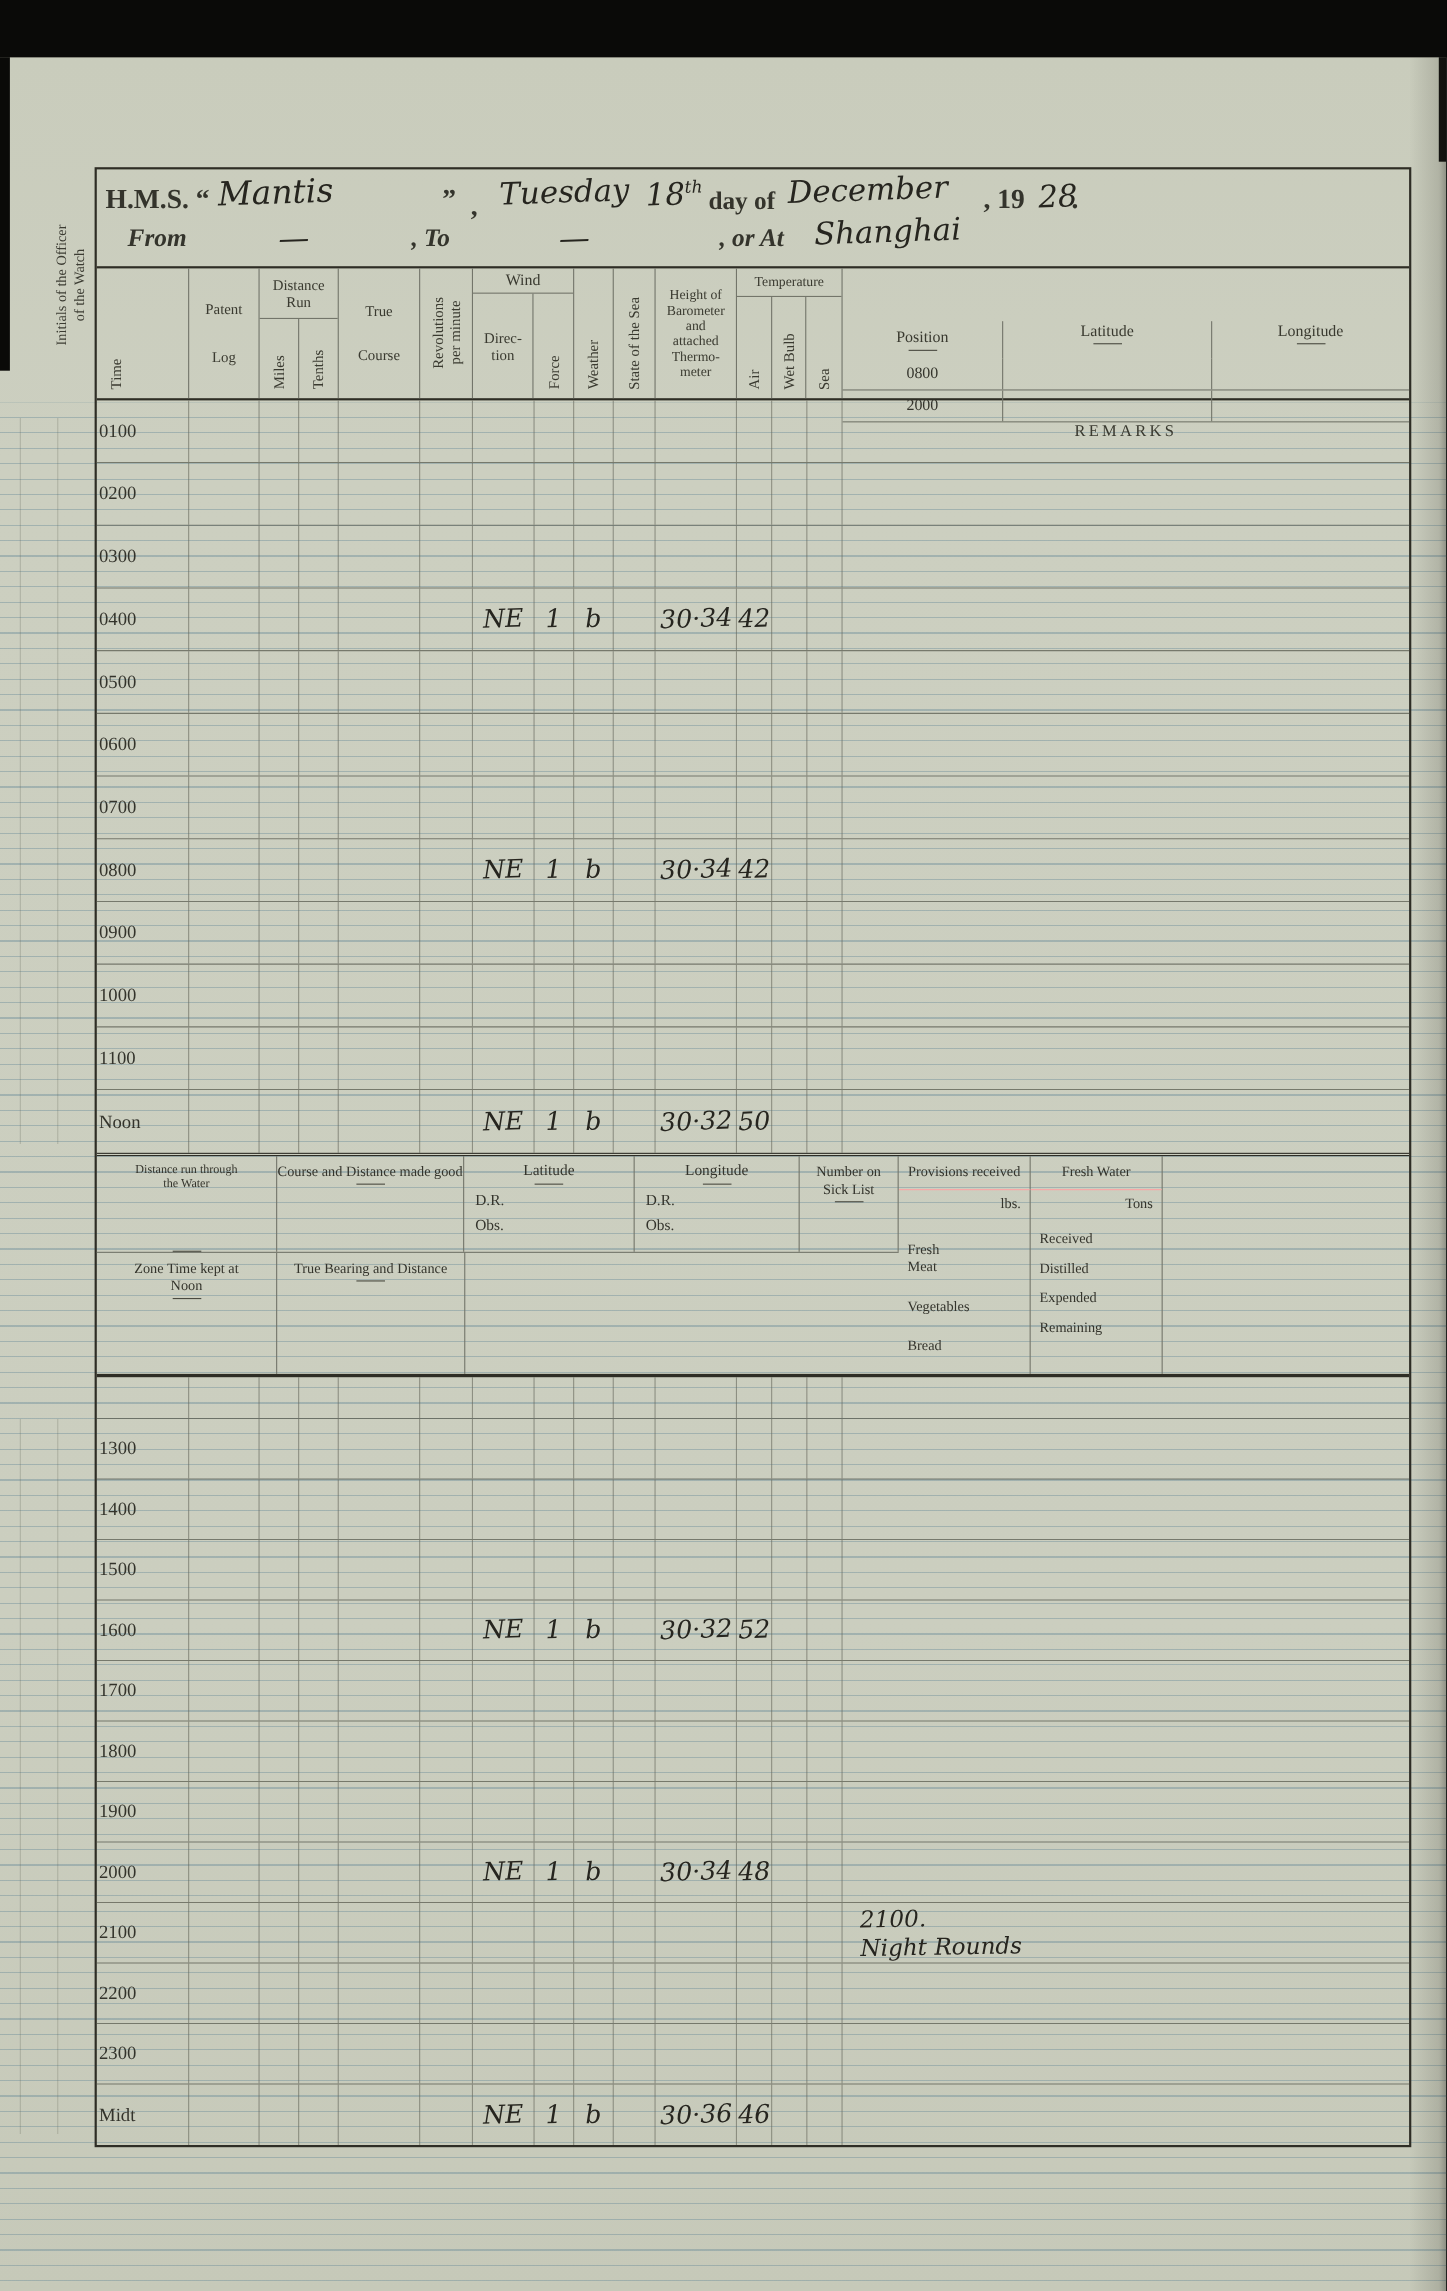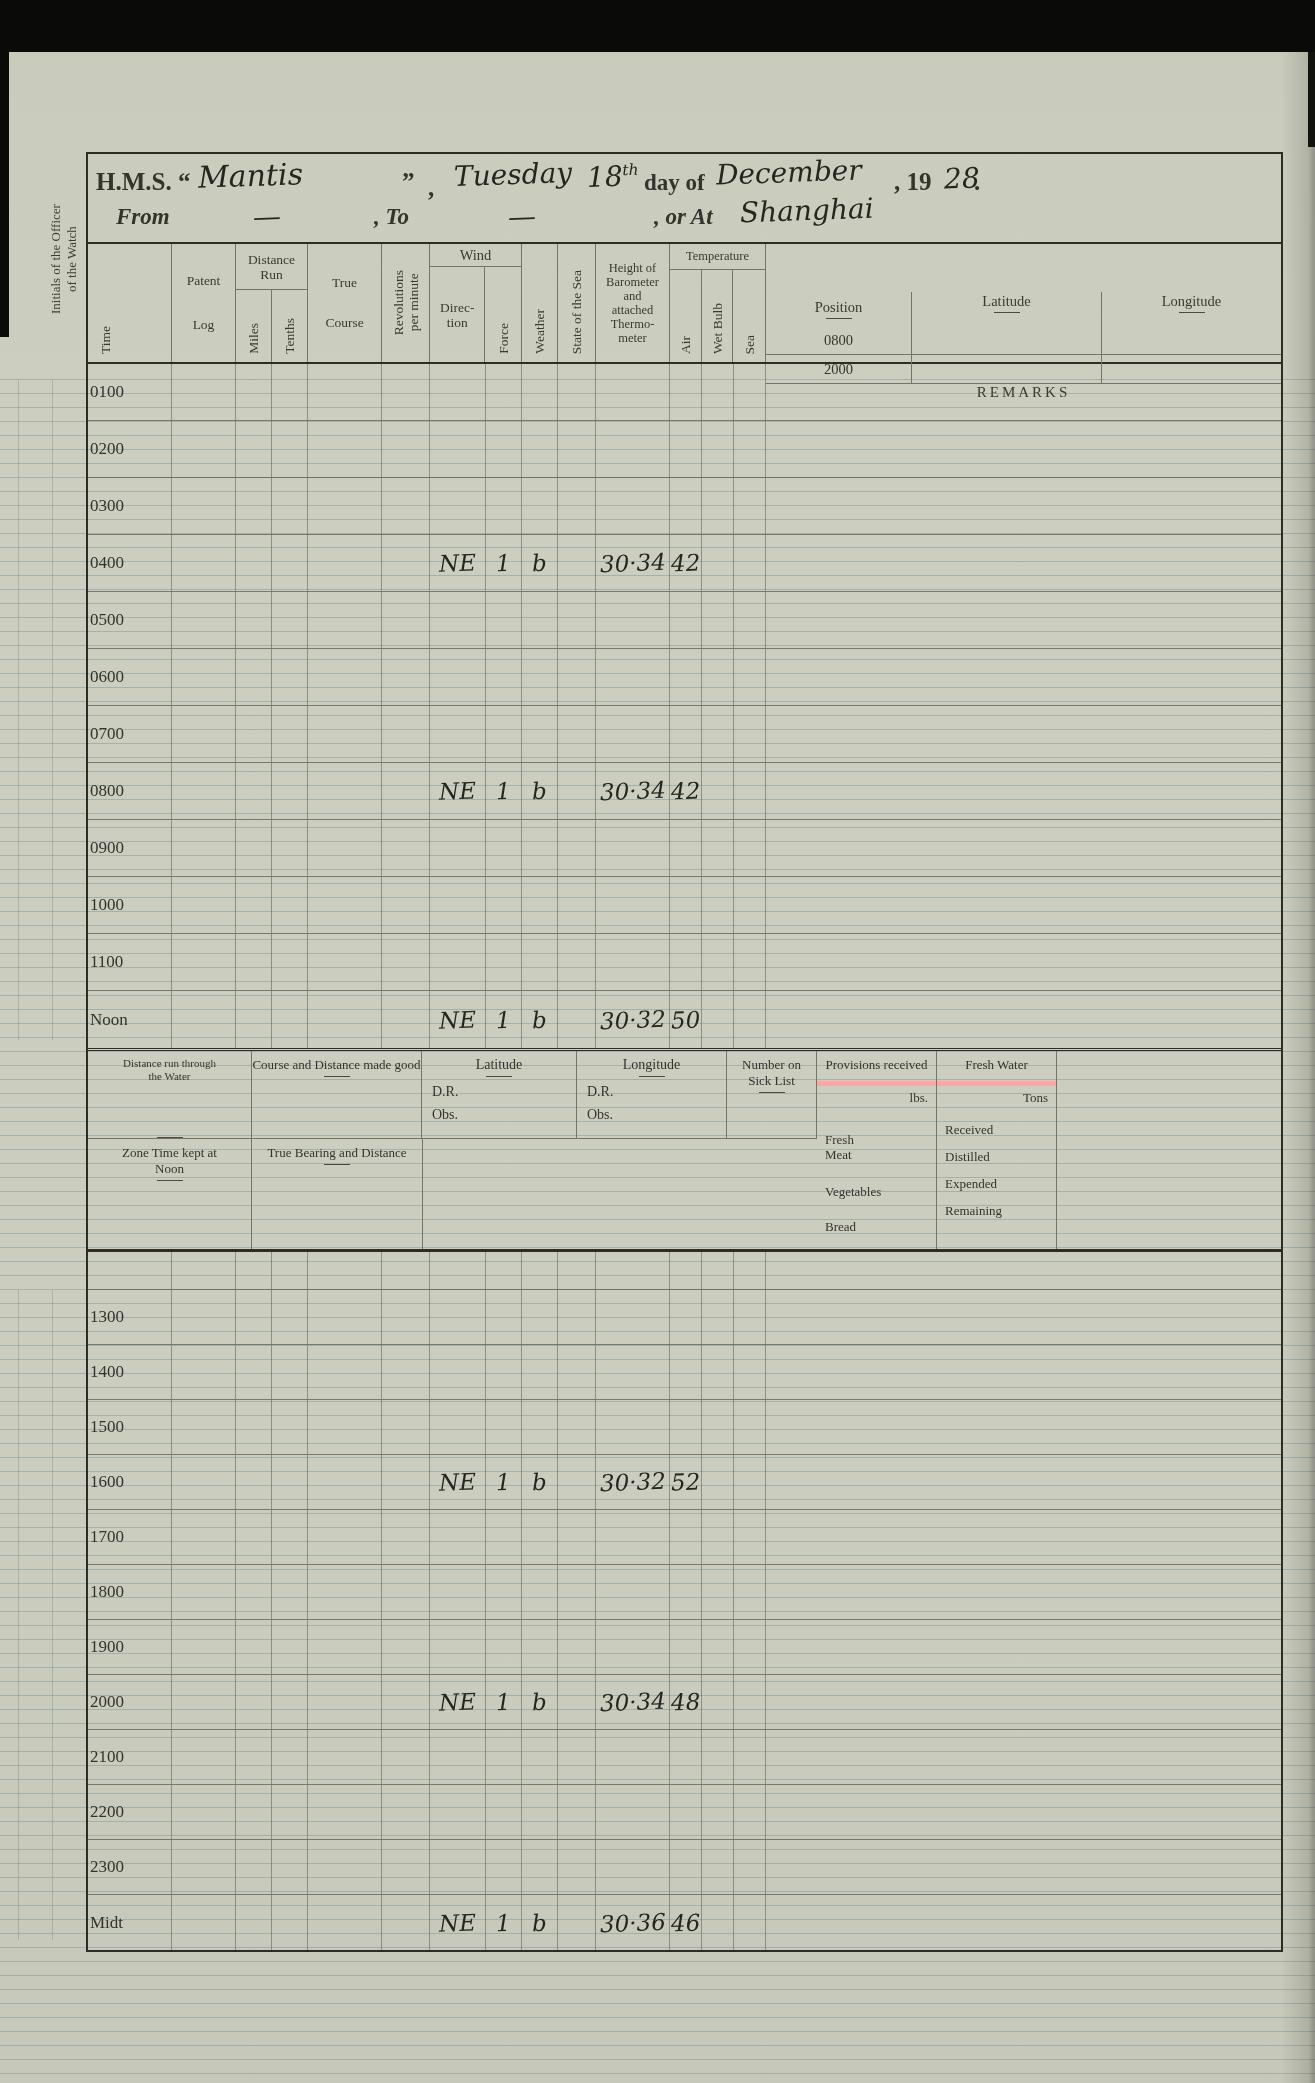--- a/index.html
+++ b/index.html
@@ -89,21 +89,21 @@
   #sum-band1{height:88px;border-bottom:1px solid #73756a;}
   #sum-band2{flex:1;}
   .s-cell{border-right:1px solid #73756a;display:flex;flex-direction:column;align-items:center;padding-top:6px;position:relative;}
   .s-dw{width:164px;font-size:11px;line-height:13px;justify-content:space-between;}
   .s-cd{width:170px;}
   .s-lat{width:155px;} .s-long{width:150px;} .s-sick{flex:1;}
   .s-zone{width:164px;} .s-tb{width:171px;} .s-cur{flex:1;padding-top:20px;}
   .s-cell .pre{text-align:center;}
   .drobs{align-self:flex-start;padding-left:10px;font-size:14px;margin-top:7px;}
   .s-prov,.s-fw{width:120px;border-right:1px solid #73756a;display:flex;flex-direction:column;font-size:13px;}
-  .provhead{border-bottom:5px solid #fca5a5;text-align:center;padding:6px 2px 8px;}
+  .provhead{border-bottom:1px solid #fca5a5;text-align:center;padding:6px 2px 8px;}
   .unit{align-self:flex-end;padding:4px 8px 0 0;}
   .provitem{align-self:flex-start;padding-left:8px;white-space:pre-line;line-height:15px;}
   .s-blank{flex:1;}
   sup{font-size:.55em;}
 </style>
 </head>
 <body>
 
 <div id="stage">
   <div id="paper"></div>
@@ -989,20 +989,24 @@
           </div>
           <div class="cell c-seastate"></div>
           <div class="cell c-baro">
             <span class="hw val"></span>
           </div>
           <div class="cell c-air">
             <span class="hw val"></span>
           </div>
           <div class="cell c-wet"></div>
           <div class="cell c-sea"></div>
+          <div class="cell c-remarks">
+            <span class="hw remark">2100.
+Night Rounds</span>
+          </div>
         </div>
 
         <div class="hour-row">
           <div class="cell c-time">
             <span class="rowlabel">2200</span>
           </div>
           <div class="cell c-patent"></div>
           <div class="cell c-miles"></div>
           <div class="cell c-tenths"></div>
           <div class="cell c-course"></div>

